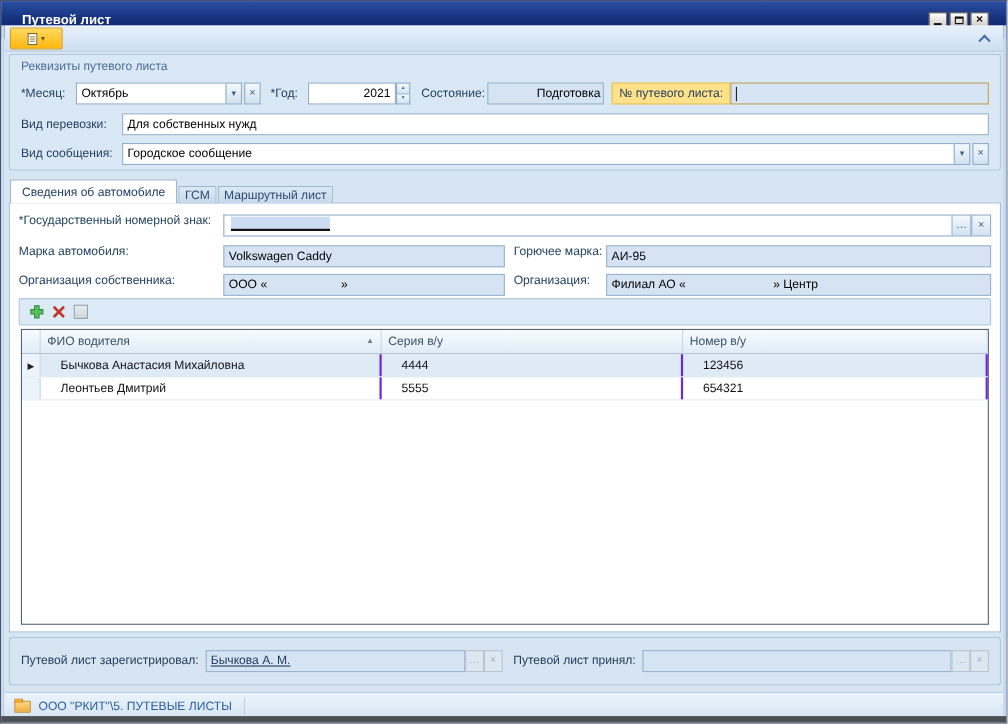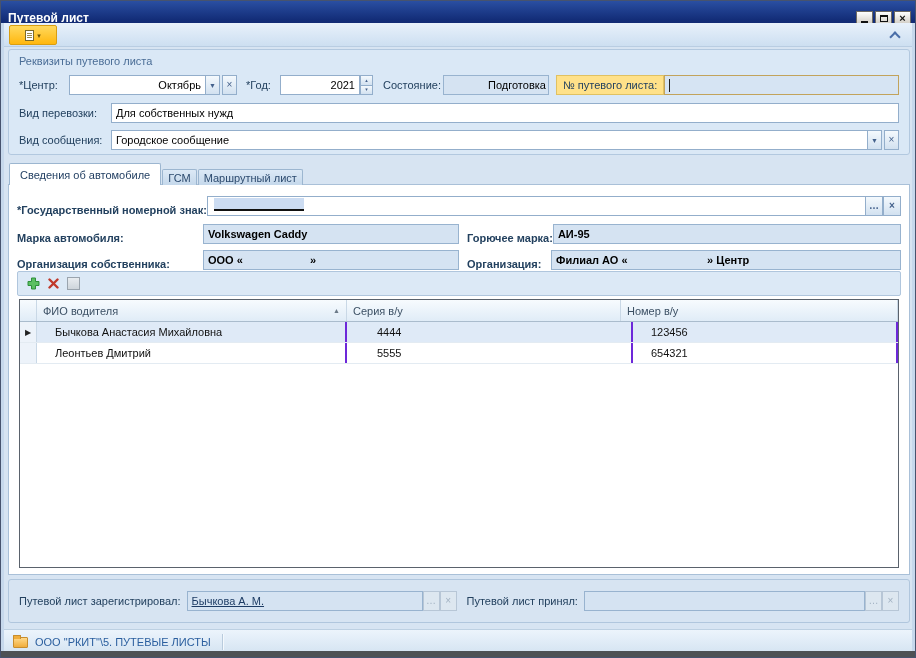--- a/index.html
+++ b/index.html
@@ -7,21 +7,21 @@
   .win {
     position: relative; width: 916px; height: 658px;
     font-family: "Liberation Sans", sans-serif; font-size: 11px; color:#21405f;
     background:#d7e4f2; border:1px solid #47536e; overflow:hidden;
   }
   
   .titlebar {
     position:absolute; top:0; left:0; right:0; height:34px;
     background:linear-gradient(#2a4fa2, #132d78 55%, #0f2466);
     color:#fff; font-weight:bold; font-size:12px;
-    display:flex; align-items:center; padding:0 4px;
+    display:flex; align-items:center; padding:0 16px;
   }
   .title-text { flex:1; padding-left:3px; }
   .winbtn {
     width:17px; height:15px; margin-left:2px;
     background:linear-gradient(#ffffff,#cdc8bf); border:1px solid #6e6a63;
     display:flex; align-items:center; justify-content:center;
     color:#111; font-weight:bold; font-size:11px; line-height:1;
   }
   .glyph-min { width:7px; height:2px; background:#111; margin-top:8px; }
   .glyph-max { width:8px; height:7px; border:1px solid #111; border-top:2px solid #111; }
@@ -87,21 +87,21 @@
     background:linear-gradient(#dce9f6,#c5d8eb); border:1px solid #9cb6d0; border-bottom:none;
     border-radius:2px 2px 0 0; display:flex; align-items:center; color:#2c4a6e; white-space:nowrap;
   }
   .tab.active { height:22px; padding:0 10px; background:#ffffff; color:#1c3a5e; position:relative; z-index:3; }
   .tabpanel {
     position:absolute; top:183px; left:7px; width:902px; height:391px;
     background:#fff; border:1px solid #a9c0d8;
   }
 
   
-  .t-row { position:absolute; left:8px; right:8px; height:21px; display:flex; align-items:flex-end;font-weight:bold; }
+  .t-row { position:absolute; left:8px; right:8px; height:21px; display:flex; align-items:flex-start; }
   .r-plate { top:10px; } .r-brand { top:38px; } .r-owner { top:64px; }
   .w-label { flex:0 0 186px; }
   .w-label2 { flex:0 0 84px; margin-left:8px; }
   .plate-input { flex:1; display:flex; align-items:flex-end; }
   .masked { width:90px; height:13px; background:#ccdcf2; border-bottom:2px solid #111; margin:0 0 1px 2px; }
   .half-field { flex:0 0 256px; }
   .grow { flex:1; }
 
   
   .grid-toolbar {
@@ -114,21 +114,21 @@
   .grid-header { display:flex; height:22px; background:linear-gradient(#f7fbfe,#e0ecf7); border-bottom:1px solid #aabccd; color:#3c5064; }
   .gh { border-right:1px solid #c9d8e6; padding:0 6px; display:flex; align-items:center; }
   .gh-ind { flex:0 0 17px; border-right:1px solid #c9d8e6; }
   .gh-c1 { flex:0 0 310px; justify-content:space-between; }
   .gh-c2 { flex:0 0 274px; } .gh-c3 { flex:1; }
   .sort-arrow { font-size:7px; color:#6b7a88; }
   .gr { display:flex; height:21px; border-bottom:1px solid #e3ebf2; color:#111; }
   .gr.selected { background:#dfeaf7; }
   .gc { padding:0 18px; display:flex; align-items:center; border-right:2px solid #6d28d9; overflow:hidden; white-space:nowrap; }
   .gc-ind { flex:0 0 17px; background:#edf3fa; border-right:1px solid #c9d8e6; justify-content:center; padding:0; font-size:8px; color:#222; }
-  .gc-c1 { flex:0 0 310px; } .gc-c2 { flex:0 0 274px;margin-left:12px; } .gc-c3 { flex:1; }
+  .gc-c1 { flex:0 0 310px; } .gc-c2 { flex:0 0 274px; } .gc-c3 { flex:1; }
 
   
   .footer {
     position:absolute; top:578px; left:7px; width:902px; height:44px;
     background:#d7e4f2; border:1px solid #b0c6dd; border-radius:3px;
     display:flex; align-items:center; padding:0 10px;
   }
   .f-label { margin-right:6px; white-space:nowrap; }
   .f-field1 { flex:0 0 236px; }
   .f-field2 { flex:1; }
@@ -173,22 +173,22 @@
       <div class="doc-ico"></div>
       <span class="report-caret">▾</span>
     </div>
     <div class="collapse-chevron"></div>
   </div>
 
   <div class="group">
     <div class="group-title">Реквизиты путевого листа</div>
 
     <div class="g-row g-row1">
-      <span class="lbl" style="flex:0 0 50px;">*Центр:</span>
-      <div class="combo-text" style="flex:0 0 136px; border-right:none;text-align:right;"><span>Октябрь</span></div>
+      <span class="lbl" style="flex:0 0 50px;">*Месяц:</span>
+      <div class="combo-text" style="flex:0 0 136px; border-right:none;"><span>Октябрь</span></div>
       <div class="sq-btn">
           <span>▼</span>
         </div>
       <div style="flex:0 0 2px;"></div>
       <div class="sq-btn txt">
           <span>×</span>
         </div>
       <div style="flex:0 0 9px;"></div>
       <span class="lbl" style="flex:0 0 34px;">*Год:</span>
       <div class="field" style="flex:0 0 80px; text-align:right;"><span>2021</span></div>

